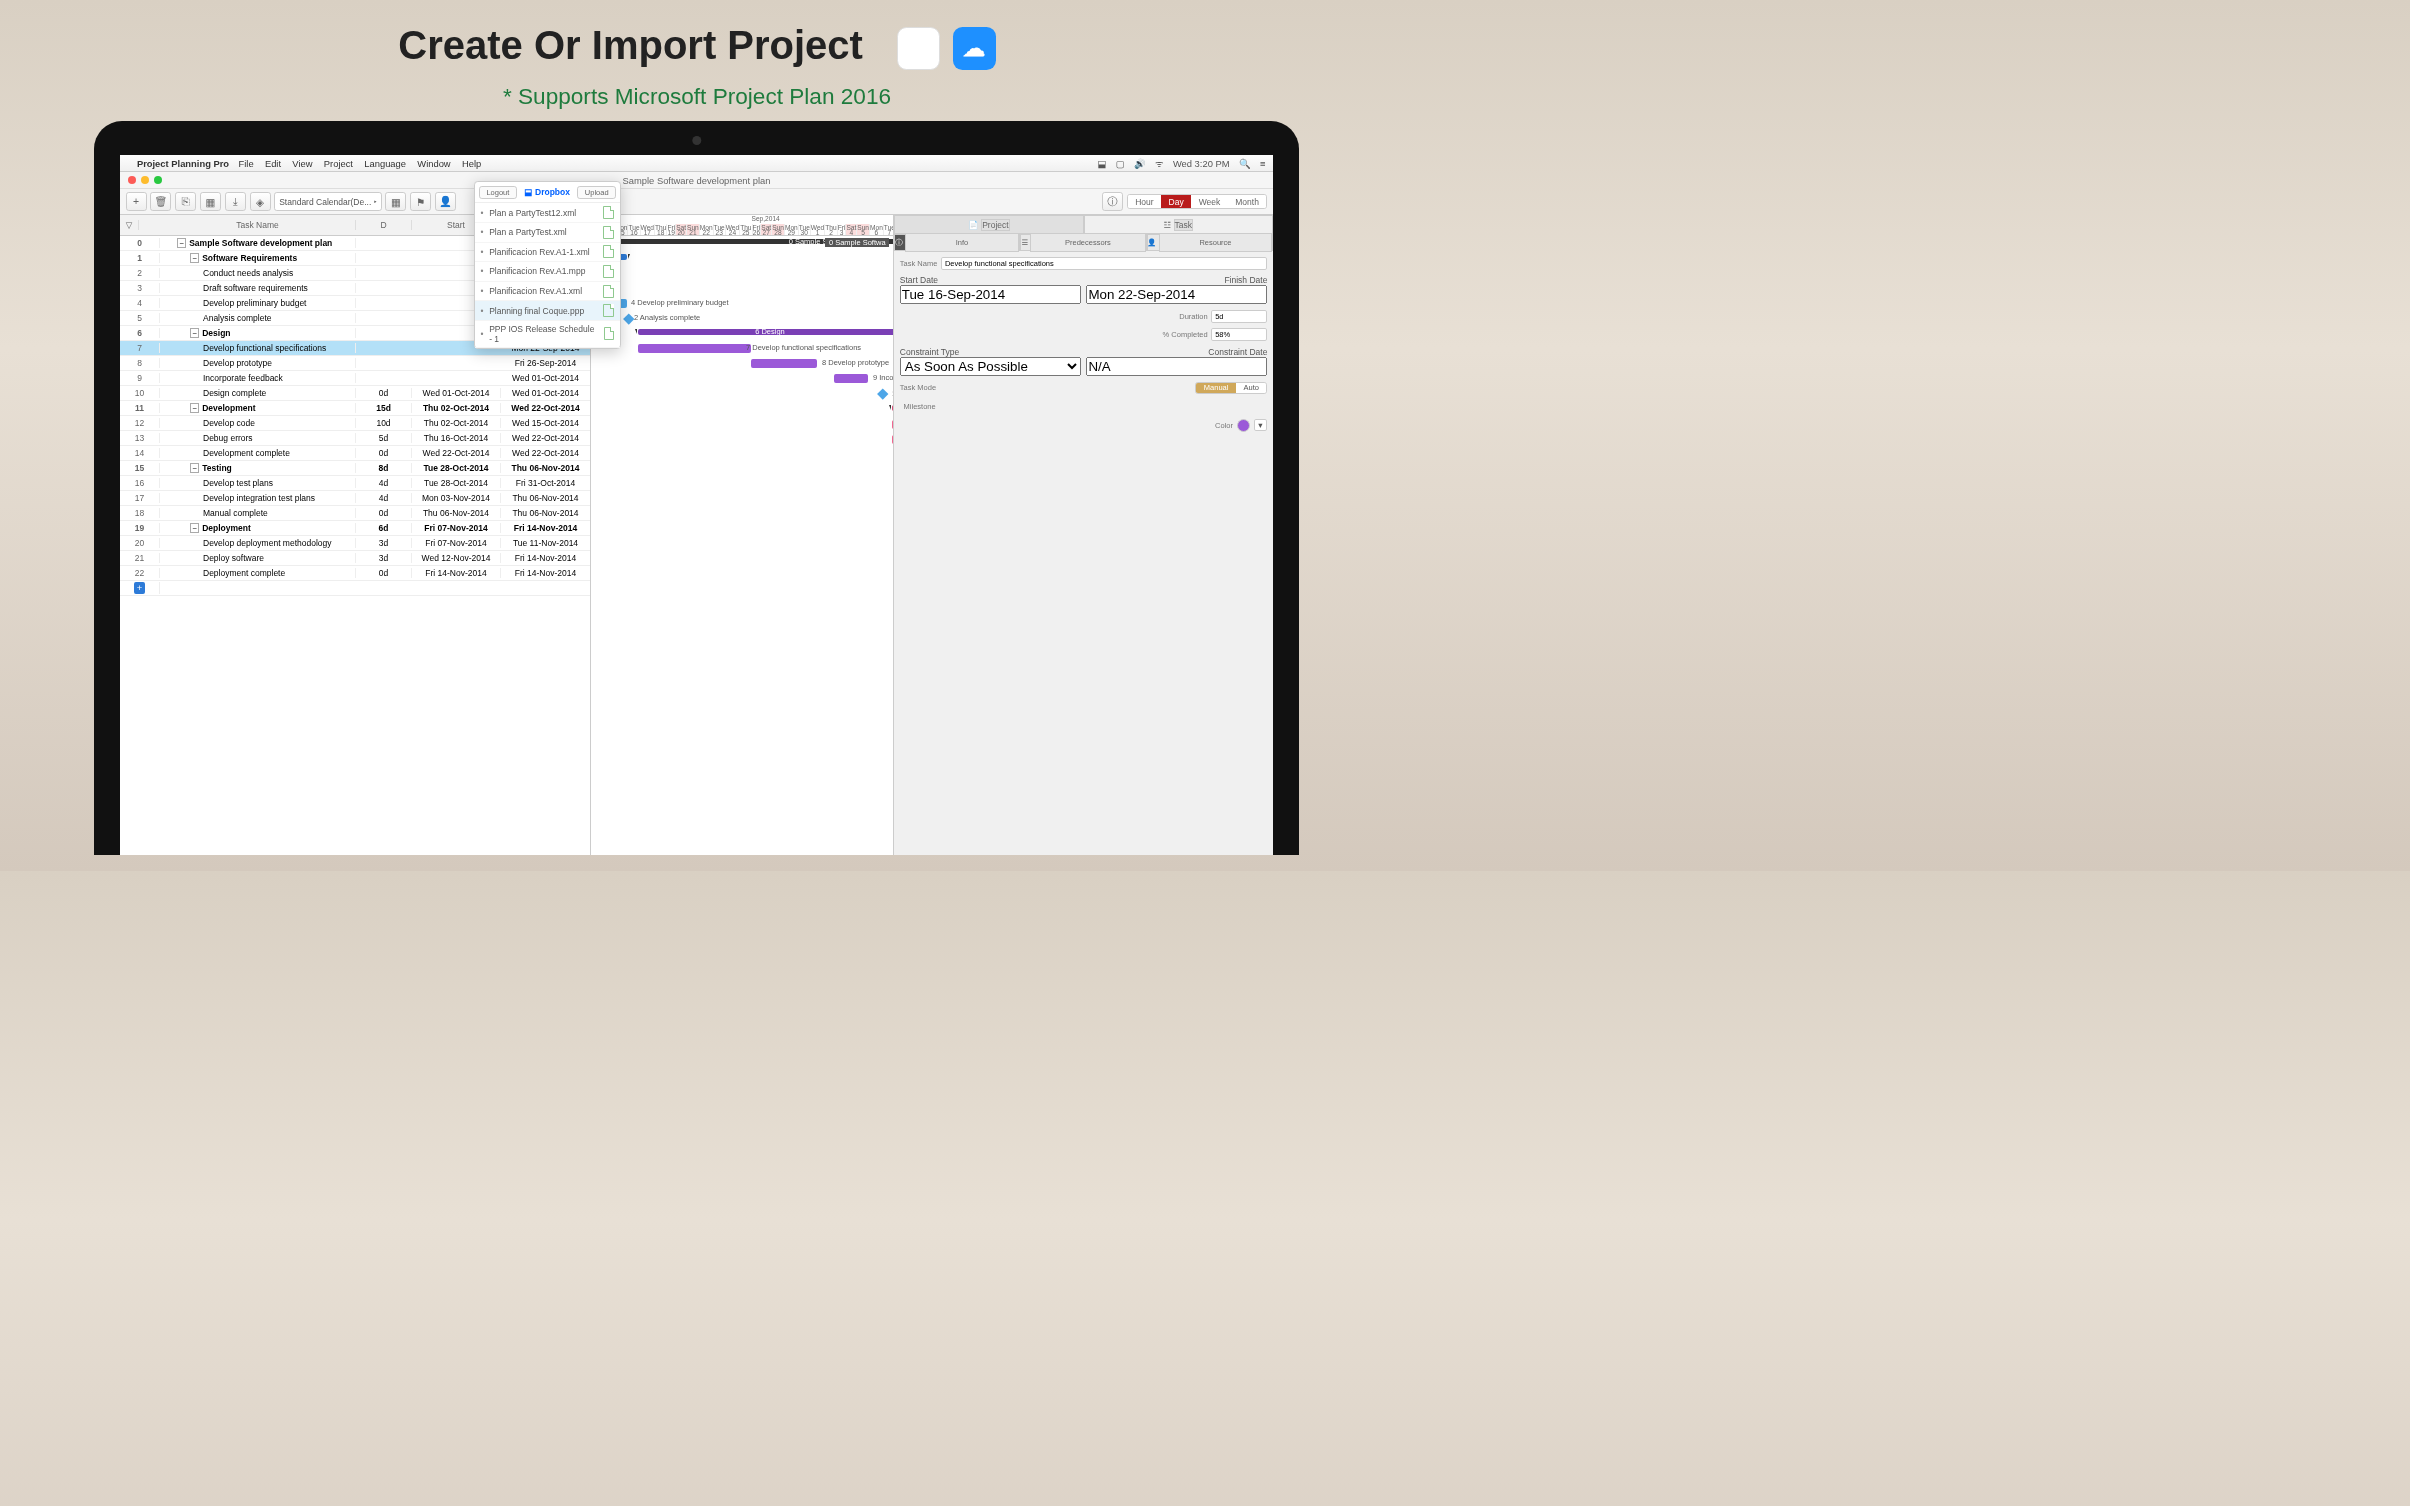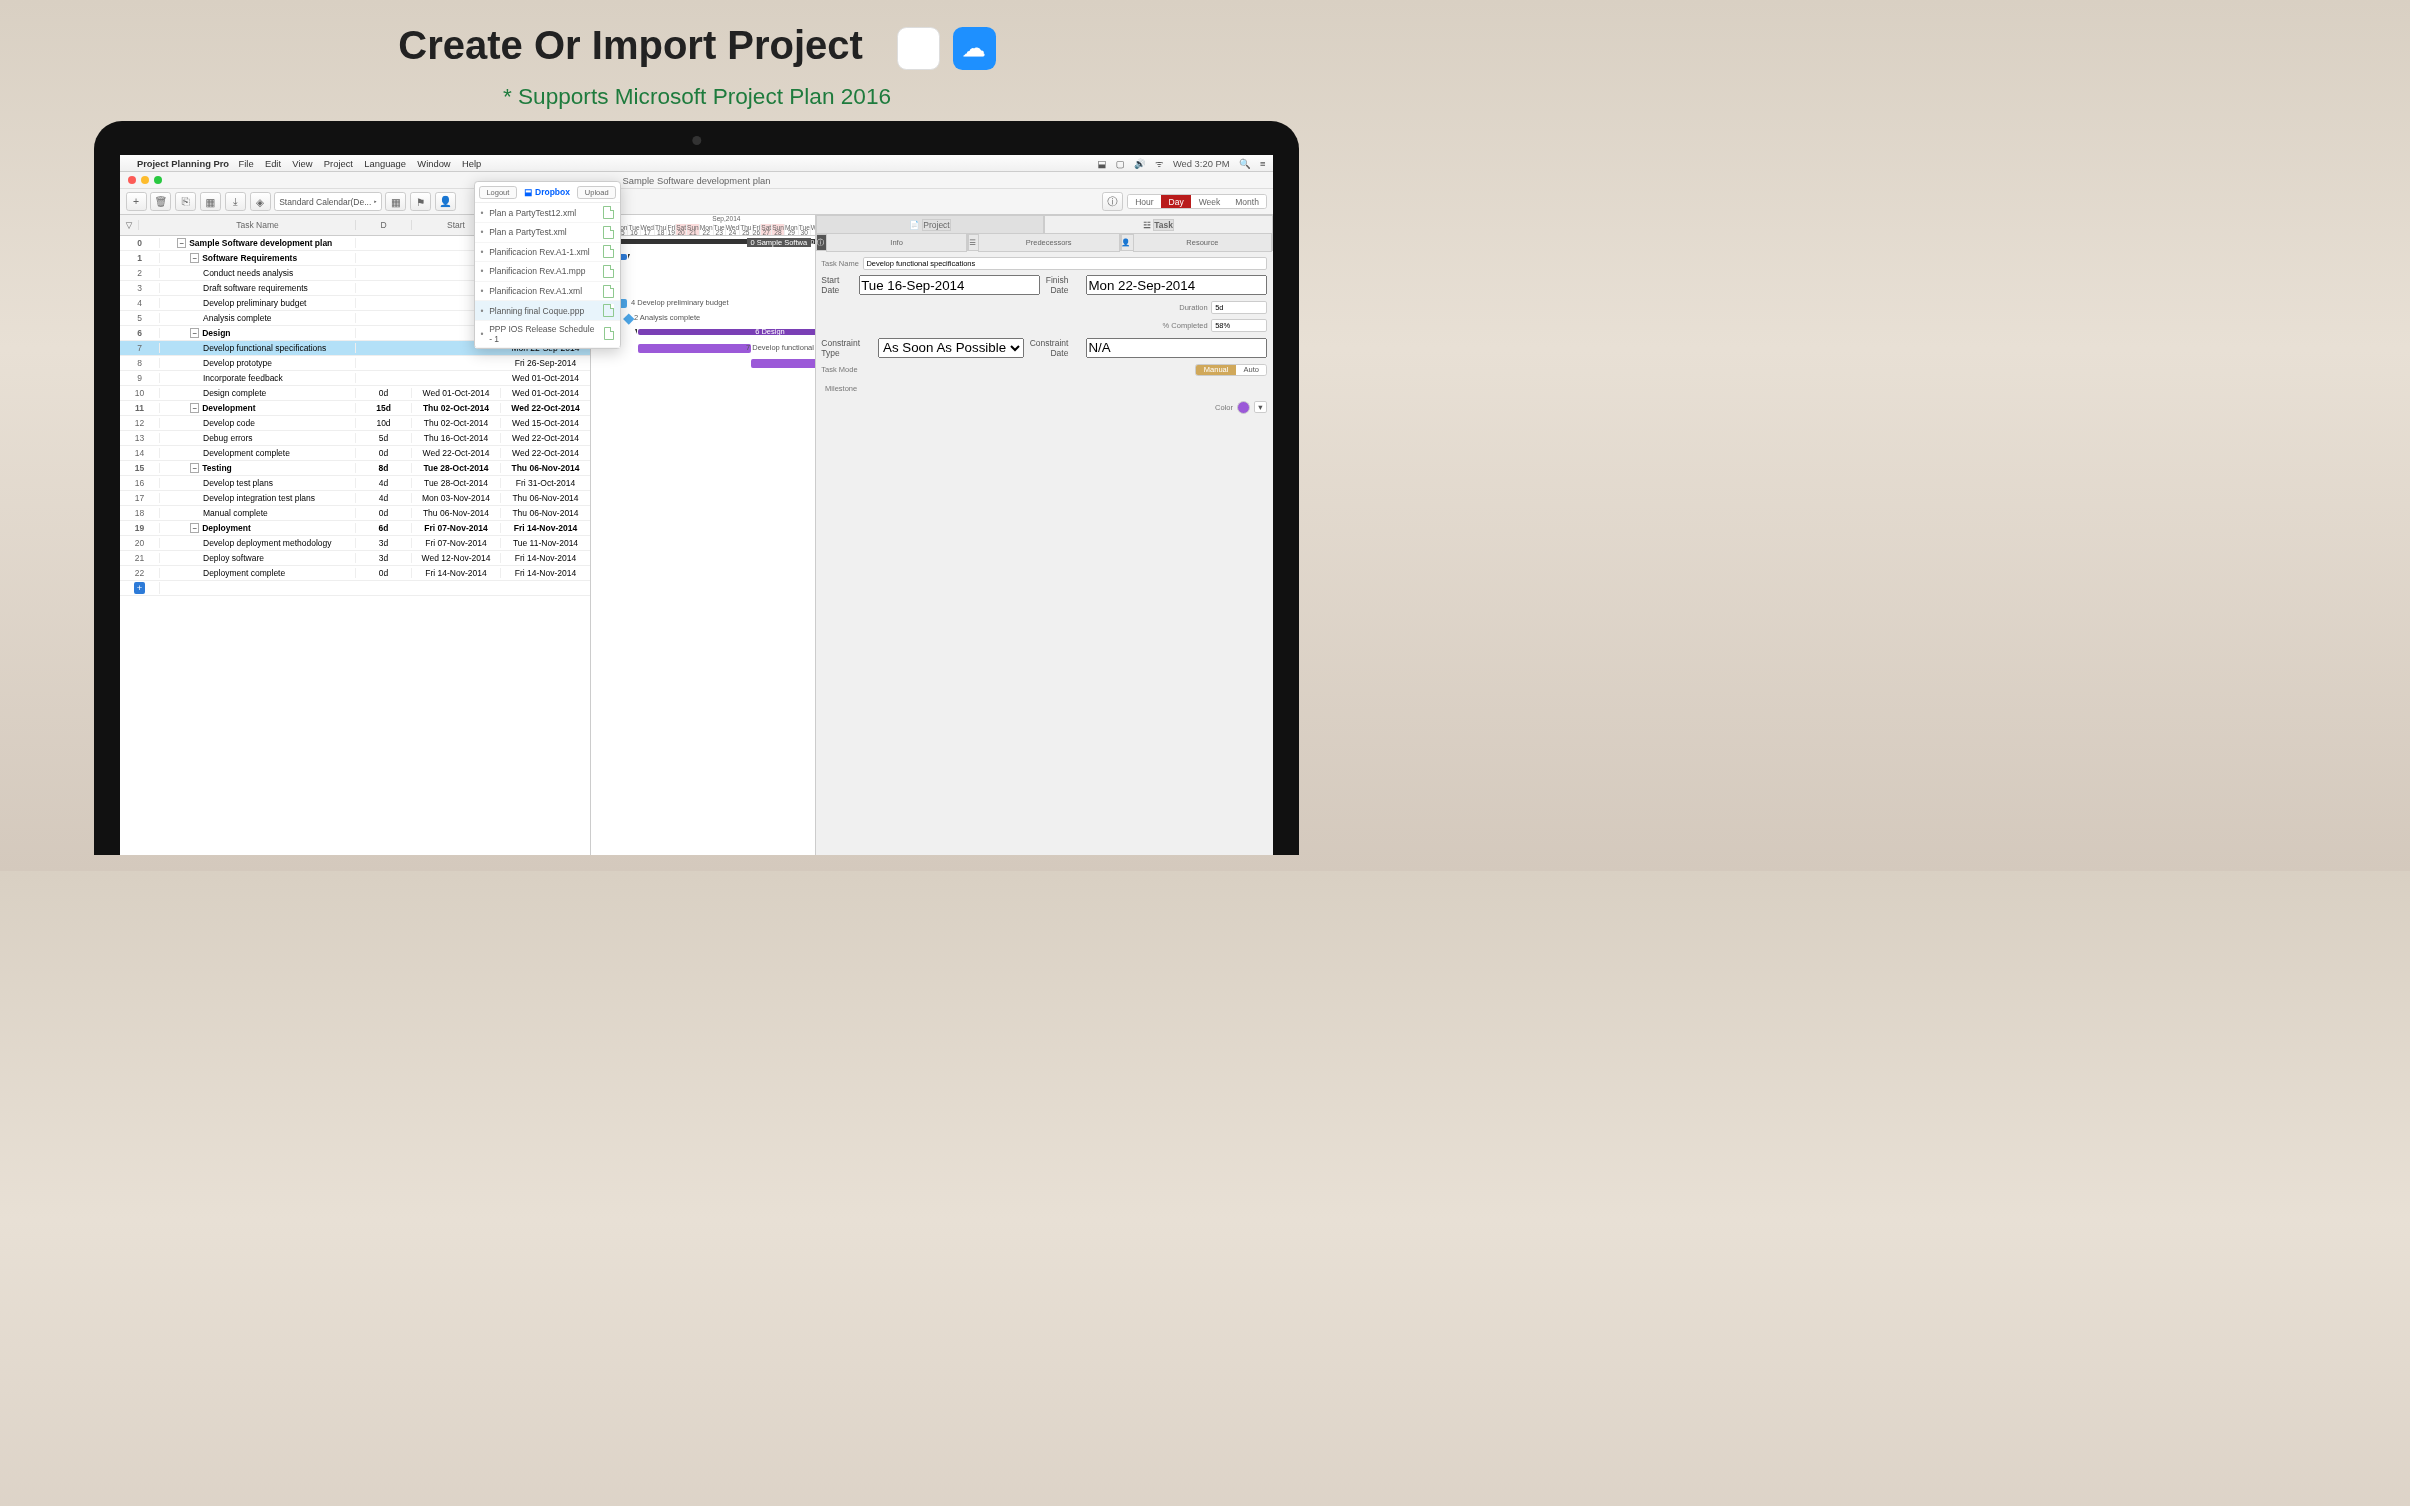--- a/index.html
+++ b/index.html
@@ -91,30 +91,30 @@
 .gbar-group::before{left:-2.8px;border-left:2.8px solid transparent}
 .gbar-group::after{right:-2.8px;border-right:2.8px solid transparent}
 .glabel { position: absolute; font-size: 7.5px; color: #555; white-space: nowrap; }
 .gdiamond { position: absolute; width: 7.5px; height: 7.5px; background: #4da6e8; transform: rotate(45deg); }
 .gwknd { position: absolute; top: 0; bottom: 0; background: #f3f9f9; width: 32px; }
 
 
 .inspector { flex: 0 0 169px; border-left: 0.9px solid #ccc; background: #f0f0f0; font-size: 8.5px; display: flex; flex-direction: column; }
 .insp-tabs { display: flex; height: 19px; }
 .insp-tabs span { flex: 1; text-align: center; line-height: 19px; background: #e0e0e0; border: 0.9px solid #ccc; color: #666; }
-.insp-tabs span.active { background: #f0f0f0; font-weight: 700; }
+.insp-tabs span.active { background: #f0f0f0; font-weight: 400; }
 .insp-sub { display: flex; height: 17px; font-size: 7.5px; }
 .insp-sub span { flex: 1; text-align: center; line-height: 17px; background: #e8e8e8; border: 0.9px solid #ccc; color: #666; display:flex;align-items:center;justify-content:center;gap:1.9px; }
 .insp-sub span.active { background: #555; color: #fff; }
 .insp-body { padding: 5.6px; display: flex; flex-direction: column; gap: 5.6px; color: #555; }
 .insp-row { display: flex; align-items: center; gap: 3.8px; }
 .insp-row label { flex: 0 0 auto; font-size: 7.5px; color: #777; }
 .insp-row input, .insp-row select { flex: 1; height: 13px; border: 0.9px solid #ccc; border-radius: 1.9px; font-size: 7.5px; padding: 0 2.8px; background: #fff; min-width: 0; }
 .insp-2col { display: flex; gap: 5.6px; }
-.insp-2col > div { flex: 1; display:flex;flex-direction:row;gap:18px; }
+.insp-2col > div { flex: 1; display:flex;flex-direction:column;gap:0; }
 .insp-seg { display: flex; border: 0.9px solid #ccc; border-radius: 2.8px; overflow: hidden; margin-left: auto; }
 .insp-seg span { padding: 0.9px 7.5px; font-size: 7.5px; background: #fff; }
 .insp-seg span.active { background: #d0a85a; color: #fff; }
 .insp-color { width: 13px; height: 13px; border-radius: 50%; background: #9b59d8; border: 0.9px solid #ccc; }
 .insp-notes { width: 100%; height: 43px; border: 0.9px solid #ccc; background: #fff; border-radius: 1.9px; }
 </style>
 </head>
 <body>
 
 <div class="promo-title">

